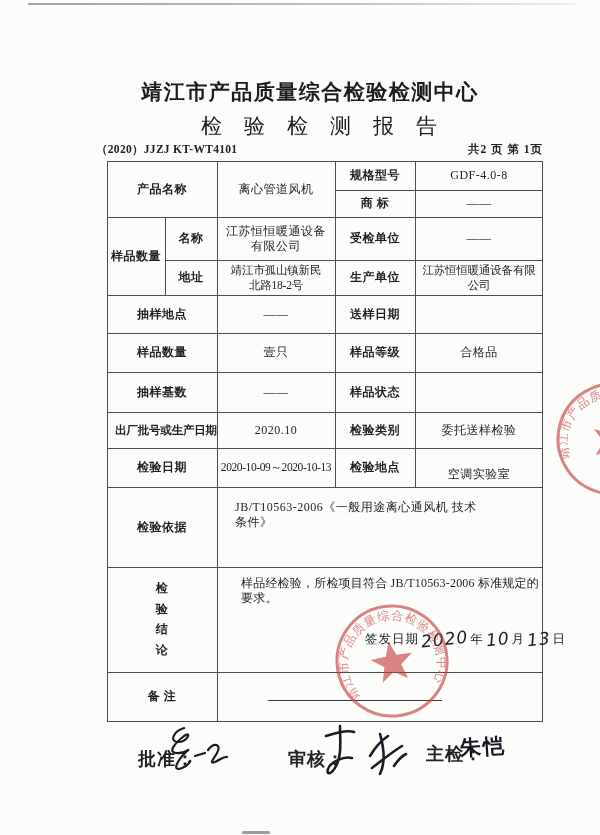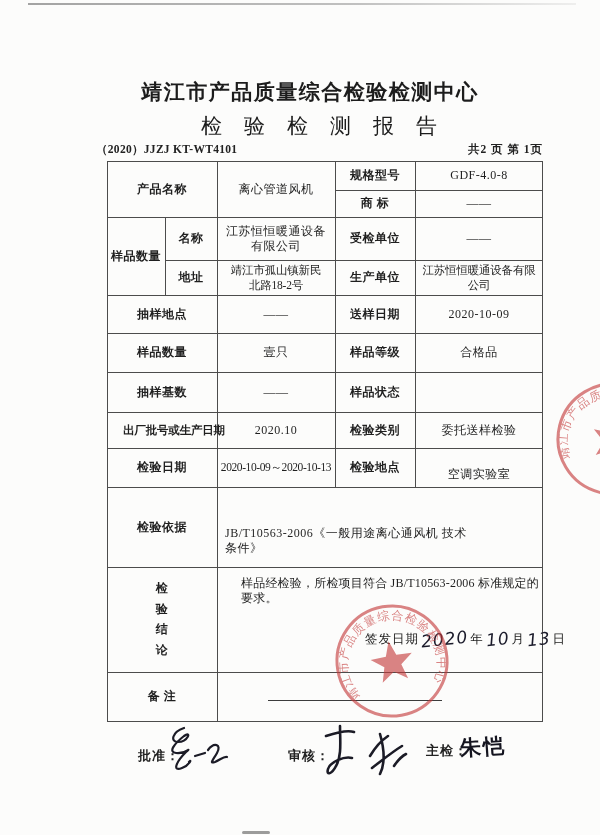--- a/index.html
+++ b/index.html
@@ -33,21 +33,21 @@
   .small{font-size:11.5px;letter-spacing:-.2px;}
   .vertical{flex-direction:column;justify-content:space-evenly;}
   .vertical span{display:block;font-weight:600;}
   .sign-date{position:absolute;left:258px;top:468px;display:flex;align-items:center;
     font-size:12.5px;white-space:nowrap;letter-spacing:1px;}
   .hw{font-family:"DejaVu Sans","Liberation Sans",sans-serif;font-style:italic;
     color:#1a1a2a;}
   .hw-num{font-size:17px;transform:rotate(-6deg);margin:0 2px;letter-spacing:1px;}
   .remark-line{position:absolute;left:161px;top:539px;width:174px;height:1.4px;background:#3c3c3c;}
   
-  .foot-label{position:absolute;font-size:13px;font-weight:600;letter-spacing:1px;}
+  .foot-label{position:absolute;font-size:18px;font-weight:600;letter-spacing:1px;}
   .hw-name{position:absolute;font-size:21px;font-weight:600;transform:rotate(-4deg);
     font-family:"DejaVu Sans",sans-serif;color:#14141f;letter-spacing:2px;}
   
   .stamp{position:absolute;opacity:.62;}
   .stamp svg{display:block;}
   text,textPath{font-family:"Liberation Serif",serif;}
 </style>
 </head>
 <body>
 
@@ -94,43 +94,42 @@
   <div class="cell lbl" style="left:228px;top:56px;width:80px;height:43px">受检单位</div>
   <div class="cell" style="left:308px;top:56px;width:128px;height:43px">——</div>
   <div class="cell lbl" style="left:58px;top:99px;width:52px;height:35px">地址</div>
   <div class="cell small" style="left:110px;top:99px;width:118px;height:35px;padding:0 9px;box-sizing:border-box">靖江市孤山镇新民北路18-2号</div>
   <div class="cell lbl" style="left:228px;top:99px;width:80px;height:35px">生产单位</div>
   <div class="cell small" style="left:308px;top:99px;width:128px;height:35px;padding:0 6px;box-sizing:border-box">江苏恒恒暖通设备有限公司</div>
 
   <div class="cell lbl" style="left:0;top:134px;width:110px;height:38px">抽样地点</div>
   <div class="cell" style="left:110px;top:134px;width:118px;height:38px">——</div>
   <div class="cell lbl" style="left:228px;top:134px;width:80px;height:38px">送样日期</div>
-  <div class="cell" style="left:308px;top:134px;width:128px;height:38px">2020-10-09</div>
 
   <div class="cell lbl" style="left:0;top:172px;width:110px;height:39px">样品数量</div>
   <div class="cell" style="left:110px;top:172px;width:118px;height:39px">壹只</div>
   <div class="cell lbl" style="left:228px;top:172px;width:80px;height:39px">样品等级</div>
   <div class="cell" style="left:308px;top:172px;width:128px;height:39px">合格品</div>
 
   <div class="cell lbl" style="left:0;top:211px;width:110px;height:40px">抽样基数</div>
   <div class="cell" style="left:110px;top:211px;width:118px;height:40px">——</div>
   <div class="cell lbl" style="left:228px;top:211px;width:80px;height:40px">样品状态</div>
 
-  <div class="cell lbl small" style="left:12px;top:251px;width:110px;height:36px">出厂批号或生产日期</div>
+  <div class="cell lbl small" style="left:4px;top:251px;width:110px;height:36px">出厂批号或生产日期</div>
   <div class="cell" style="left:110px;top:251px;width:118px;height:36px">2020.10</div>
   <div class="cell lbl" style="left:228px;top:251px;width:80px;height:36px">检验类别</div>
   <div class="cell" style="left:308px;top:251px;width:128px;height:36px">委托送样检验</div>
 
   <div class="cell lbl" style="left:0;top:287px;width:110px;height:39px">检验日期</div>
   <div class="cell small" style="left:110px;top:287px;width:118px;height:39px;letter-spacing:-.4px">2020-10-09～2020-10-13</div>
   <div class="cell lbl" style="left:228px;top:287px;width:80px;height:39px">检验地点</div>
   <div class="cell" style="left:308px;top:294px;width:128px;height:39px">空调实验室</div>
 
   <div class="cell lbl" style="left:0;top:326px;width:110px;height:80px">检验依据</div>
-  <div class="cell left" style="left:110px;top:340px;width:262px;height:80px;padding-left:8px;box-sizing:border-box">JB/T10563-2006《一般用途离心通风机 技术条件》</div>
+  <div class="cell left" style="left:110px;top:314px;width:262px;height:80px;padding-left:18px;box-sizing:border-box">JB/T10563-2006《一般用途离心通风机 技术条件》</div>
 
   <div class="cell vertical" style="left:0;top:406px;width:110px;height:105px;padding:8px 0;box-sizing:border-box">
     <span>检</span>
     <span>验</span>
     <span>结</span>
     <span>论</span>
   </div>
   <div class="cell left" style="left:110px;top:418px;width:326px;height:24px;padding-left:24px;box-sizing:border-box;letter-spacing:.2px">样品经检验，所检项目符合 JB/T10563-2006 标准规定的要求。</div>
   <div class="sign-date">
     <span>签发日期</span>

